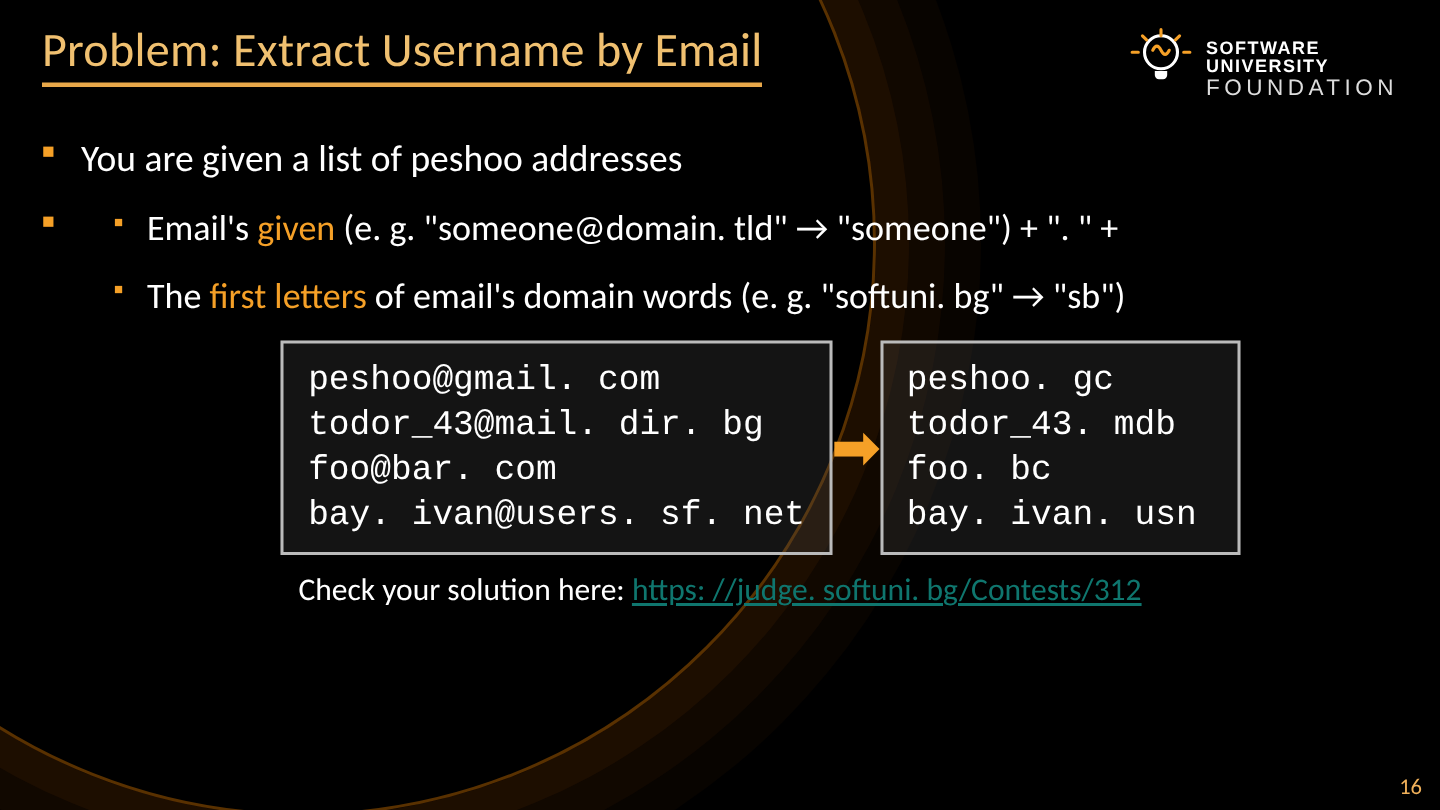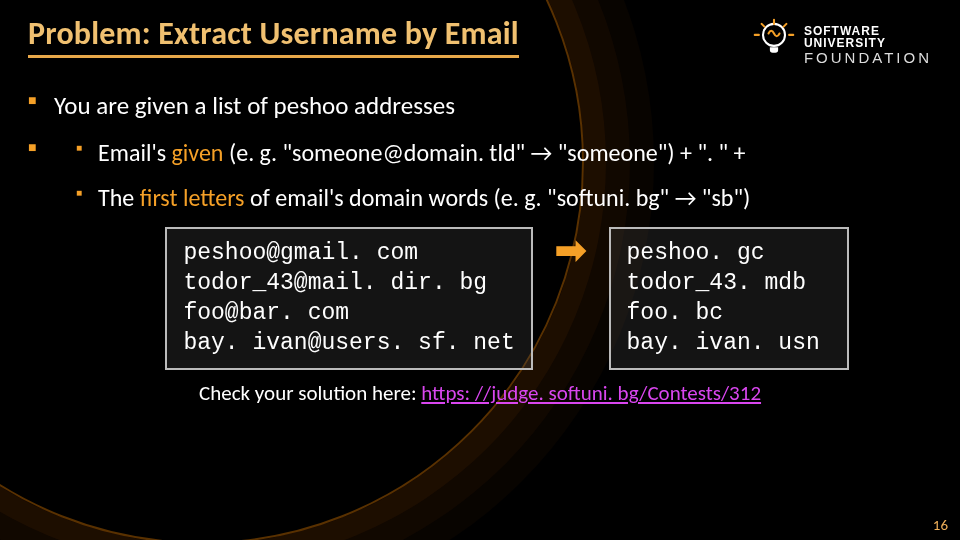--- a/index.html
+++ b/index.html
@@ -1,36 +1,36 @@
 <!DOCTYPE html>
 <html><head>
 <meta charset="utf-8">
 <style>
   html,body{margin:0;padding:0;width:960px;height:540px;background:#000;font-family:Calibri,Arial,sans-serif;overflow:hidden;position:relative}
   .bg-arc{position:absolute;top:-220px;left:-180px;width:760px;height:760px;border:2px solid rgba(255,140,0,.35);border-radius:50%;box-shadow:0 0 0 22px rgba(255,140,0,.05),0 0 0 46px rgba(255,140,0,.04),0 0 0 70px rgba(255,140,0,.03)}
   .slide{position:relative;width:100%;height:100%;color:#fff;box-sizing:border-box;padding:14px 28px 8px 28px}
-  .title{font-size:32px;font-weight:700;color:#f0c070;border-bottom:3px solid #e8a84a;display:inline-block;padding-bottom:2px;margin-bottom:20px;letter-spacing:.2px}
+  .title{font-size:32px;font-weight:400;color:#f0c070;border-bottom:3px solid #e8a84a;display:inline-block;padding-bottom:2px;margin-bottom:20px;letter-spacing:.2px}
   .logo{position:absolute;top:17px;right:28px;display:flex;align-items:flex-end;gap:8px}
   .logo svg{width:44px;height:44px}
   .logo-txt{font-family:Arial,sans-serif;color:#ccc;font-size:12px;line-height:1;letter-spacing:1px}
   .logo-txt b{color:#fff;display:block;font-size:12px}
   .logo-txt span.big{display:block;font-size:15px;letter-spacing:3px;color:#ddd;margin-top:1px}
   ul.lvl1{list-style:none;padding:0;margin:0;font-size:25px;color:#fff}
   ul.lvl1>li{padding-left:26px;position:relative;margin:12px 0 14px 0;line-height:1.3}
   ul.lvl1>li:before{content:"■";position:absolute;left:0;top:2px;color:#f5a027;font-size:14px}
   ul.lvl2{list-style:none;padding:0;margin:6px 0 0 22px;font-size:24px}
   ul.lvl2>li{padding-left:22px;position:relative;margin:14px 0}
   ul.lvl2>li:before{content:"■";position:absolute;left:0;top:4px;color:#f5a027;font-size:10px}
   .orange{color:#f5a027}
-  .codes{display:flex;justify-content:center;gap:22px;margin:14px 0 4px 54px}
+  .codes{display:flex;align-items:center;justify-content:center;margin:14px 0 4px 54px}
   .codebox{border:2px solid #bbb;background:rgba(80,80,80,.25);padding:10px 16px;font-family:Consolas,"Courier New",monospace;font-size:23px;line-height:1.3;color:#fff;white-space:pre;min-width:310px;box-sizing:border-box}
   .codebox.out{min-width:240px}
   .arrow{font-size:38px;color:#f5a027;font-weight:bold}
   .footer{text-align:center;font-size:21px;margin-top:10px}
-  .footer a{color:#d946ef;}
+  .footer a{color:#0f766e;}
   .pagenum{position:absolute;right:12px;bottom:6px;color:#f0b05a;font-size:15px}
   .arrowglyph{color:#fff}
 </style>
 </head>
 <body>
 
 <div class="bg-arc"></div>
 
 <div class="slide">
 

